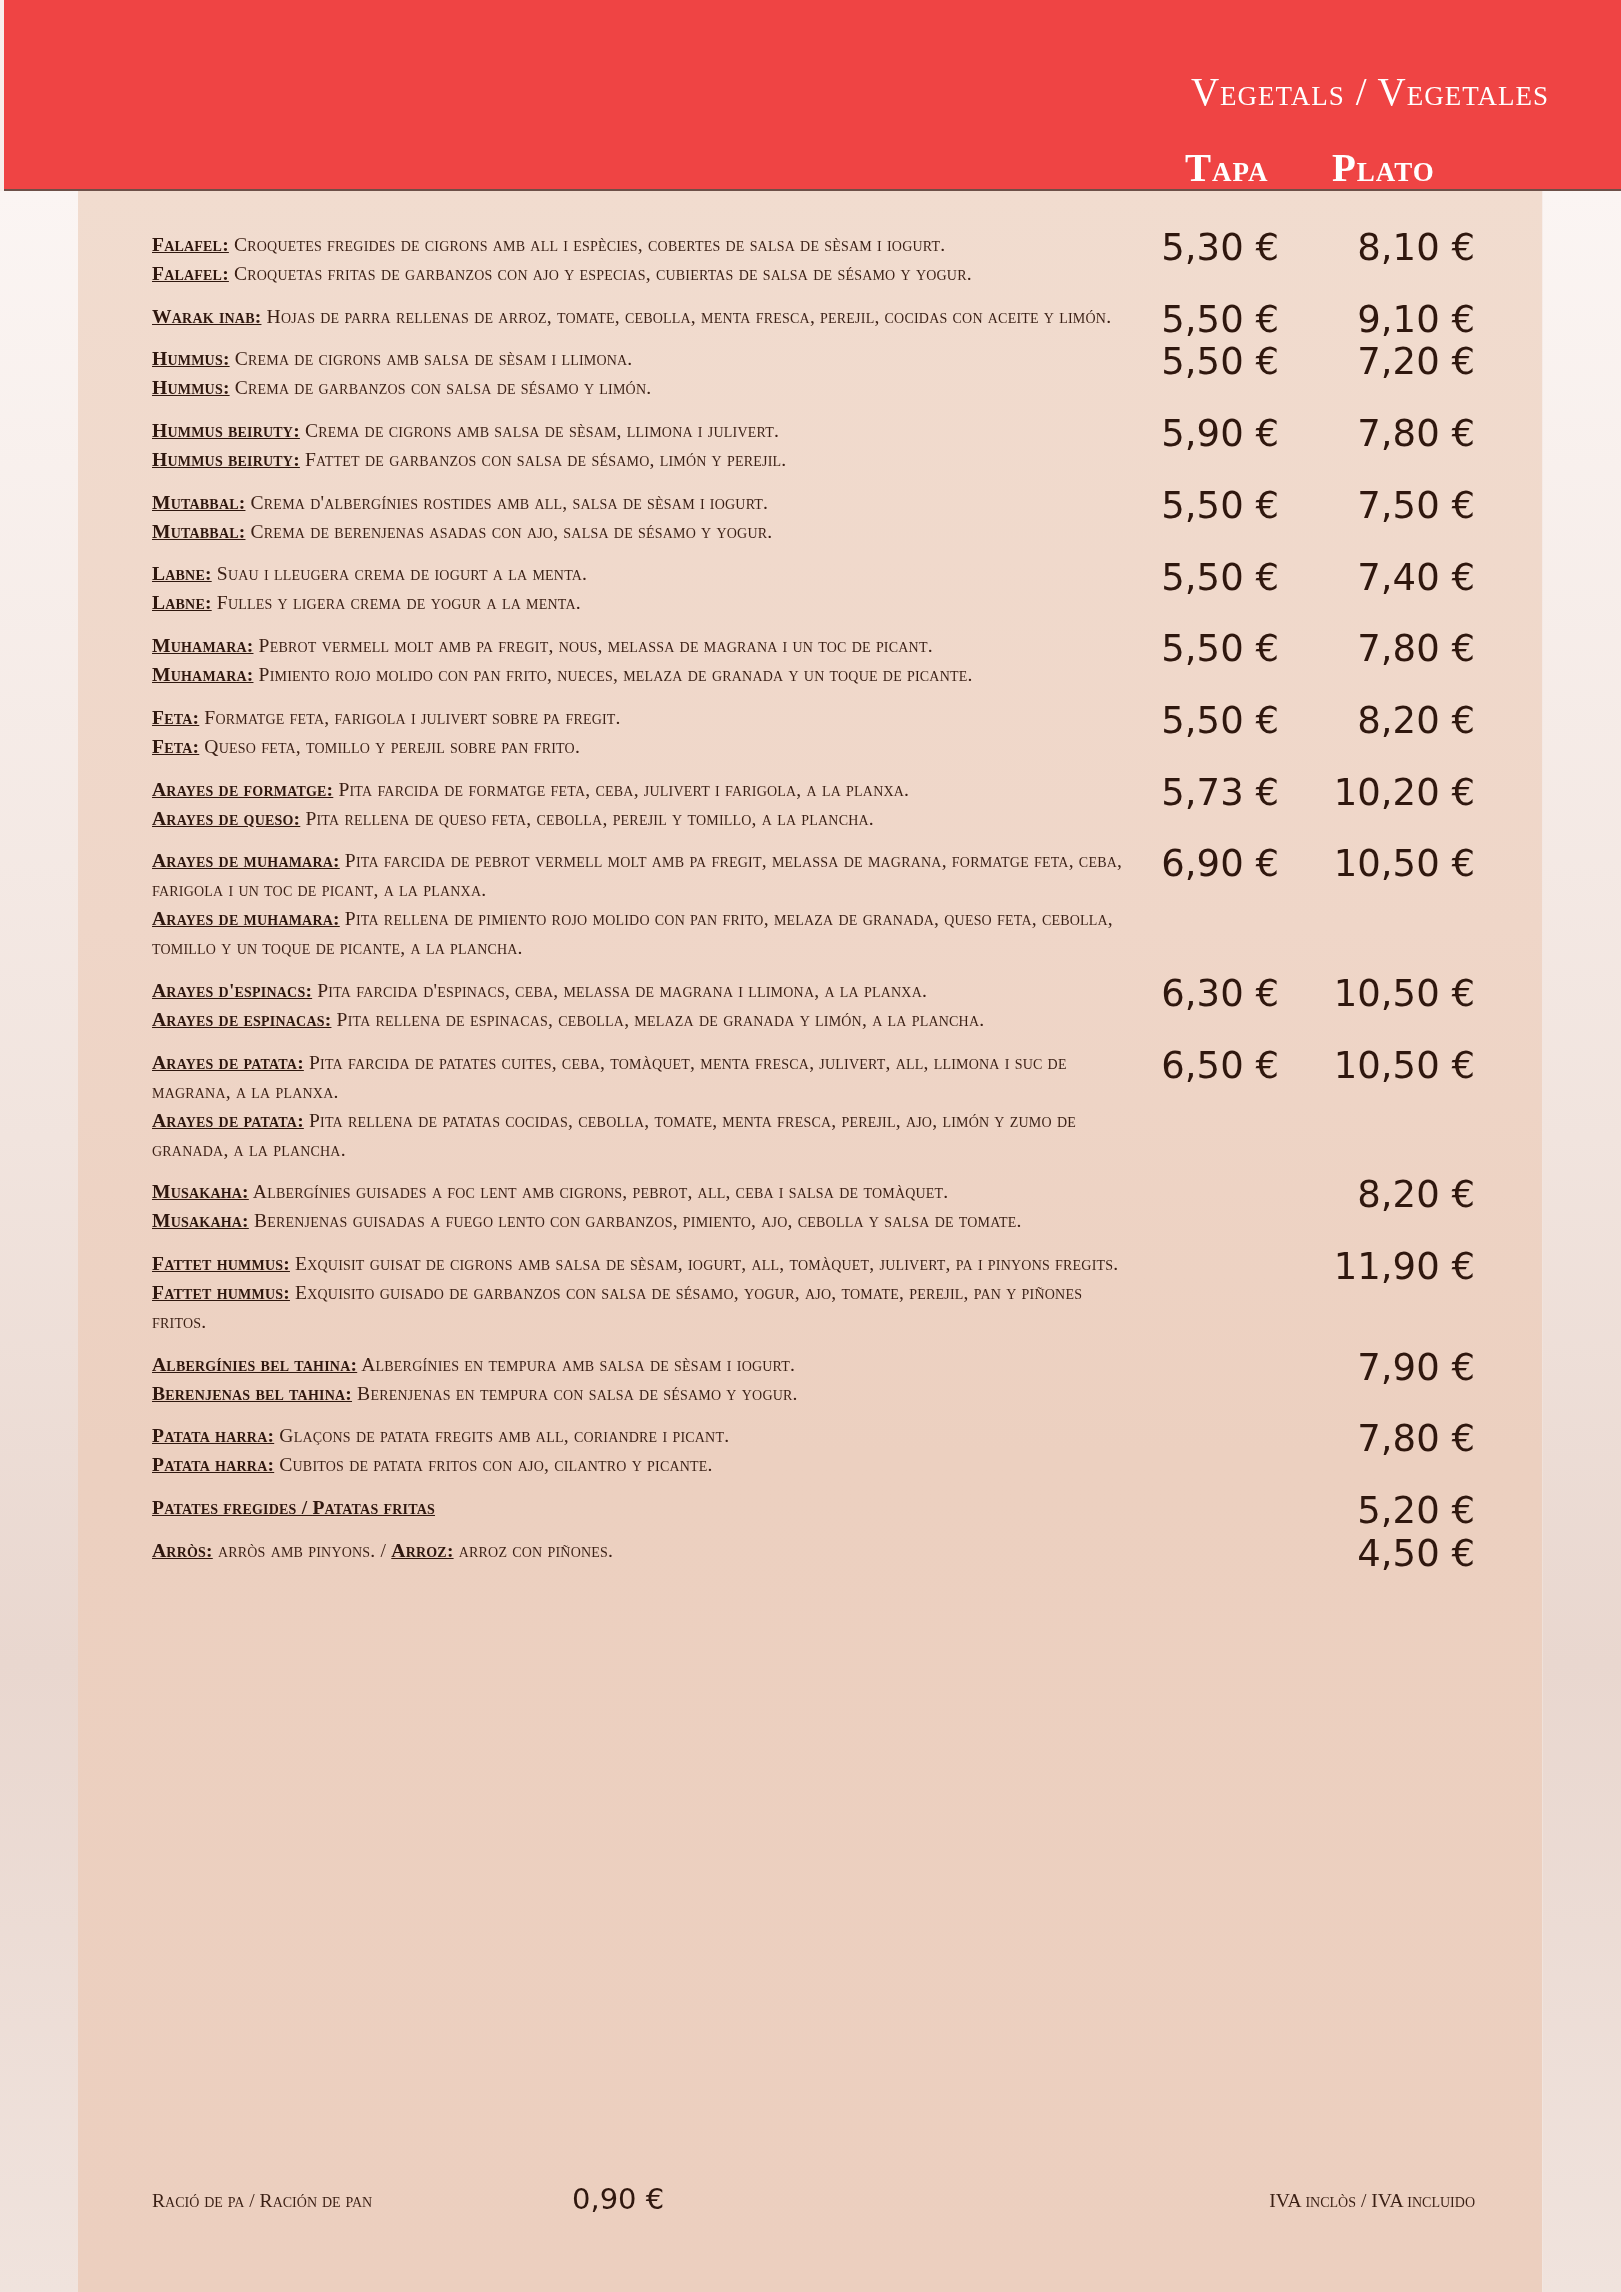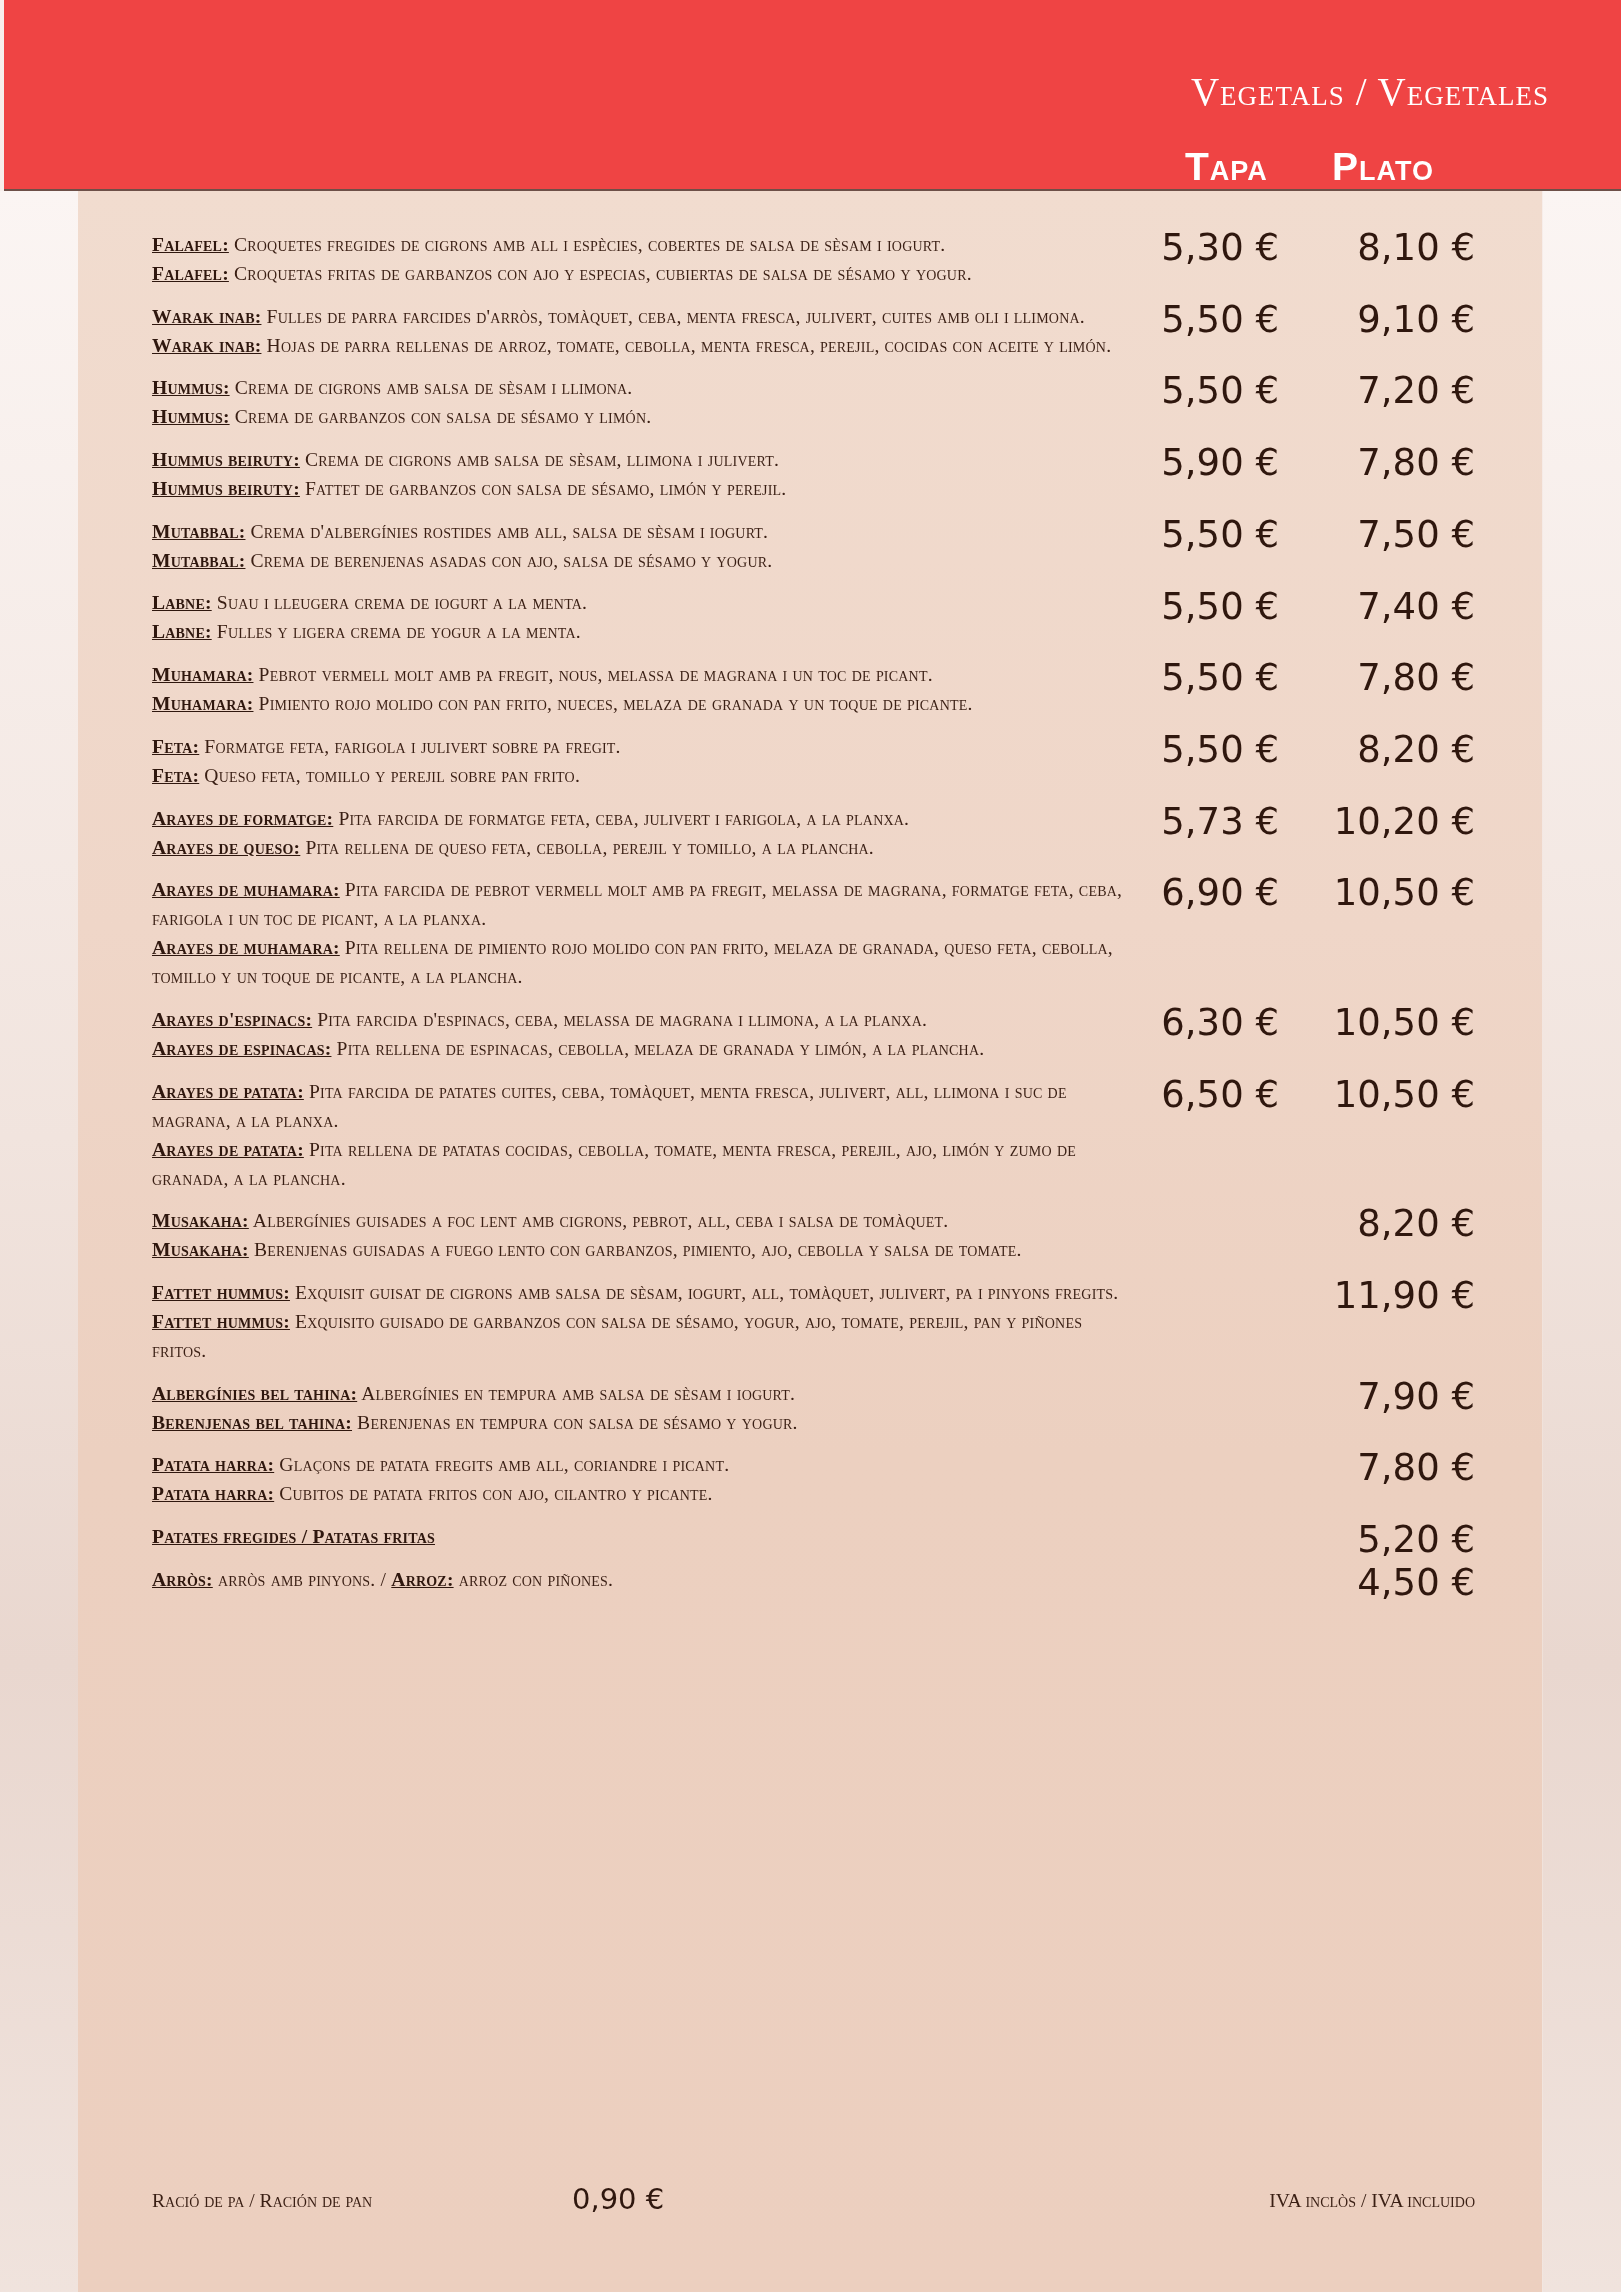--- a/index.html
+++ b/index.html
@@ -27,21 +27,21 @@
     }
     .header-title {
       position: absolute; right: 76px; top: 69px;
       color: #ffffff; font-size: 39px; font-variant: small-caps; letter-spacing: 1px;
       font-family: "Liberation Serif", "DejaVu Serif", serif;
       white-space: nowrap;
     }
     .col-head {
       position: absolute; top: 145px; color: #ffffff; font-size: 39px;
       font-variant: small-caps; font-weight: bold; letter-spacing: 1px;
-      font-family: Liberation Sans, sans-serif;
+      font-family: Liberation Serif, serif;
     }
     .col-tapa { left: 1181px; }
     .col-plato { left: 1328px; }
 
     .menu { position: absolute; left: 152px; top: 230px; width: 1323px; }
     .item { position: relative; margin-bottom: 13.7px; }
     .desc {
       width: 980px; font-size: 19.6px; line-height: 29px;
       font-variant: small-caps; letter-spacing: 0.2px;
       font-family: "Liberation Serif", "DejaVu Serif", serif;
@@ -88,21 +88,20 @@
     <div class="item">
       <div class="desc">
         <span class="line"><span class="name">Falafel:</span><span> Croquetes fregides de cigrons amb all i espècies, cobertes de salsa de sèsam i iogurt.</span></span>
         <span class="line"><span class="name">Falafel:</span><span> Croquetas fritas de garbanzos con ajo y especias, cubiertas de salsa de sésamo y yogur.</span></span>
       </div>
       <div class="price tapa">5,30 €</div>
       <div class="price plato">8,10 €</div>
     </div>
     <div class="item">
       <div class="desc">
-        <span class="line"><span class="name">Warak inab:</span><span> Fulles de parra farcides d'arròs, tomàquet, ceba, menta fresca, julivert, cuites amb oli i llimona.</span></span>
         <span class="line"><span class="name">Warak inab:</span><span> Hojas de parra rellenas de arroz, tomate, cebolla, menta fresca, perejil, cocidas con aceite y limón.</span></span>
       </div>
       <div class="price tapa">5,50 €</div>
       <div class="price plato">9,10 €</div>
     </div>
     <div class="item">
       <div class="desc">
         <span class="line"><span class="name">Hummus:</span><span> Crema de cigrons amb salsa de sèsam i llimona.</span></span>
         <span class="line"><span class="name">Hummus:</span><span> Crema de garbanzos con salsa de sésamo y limón.</span></span>
       </div>

